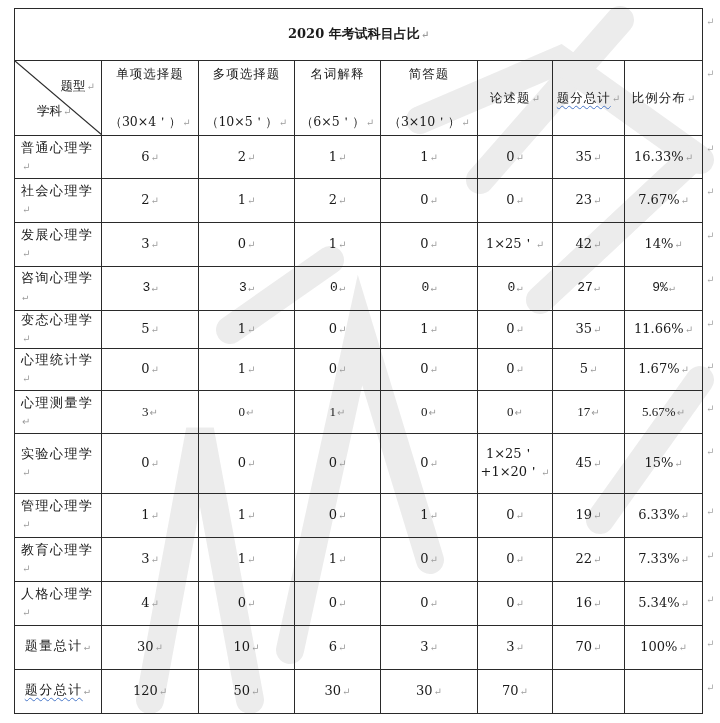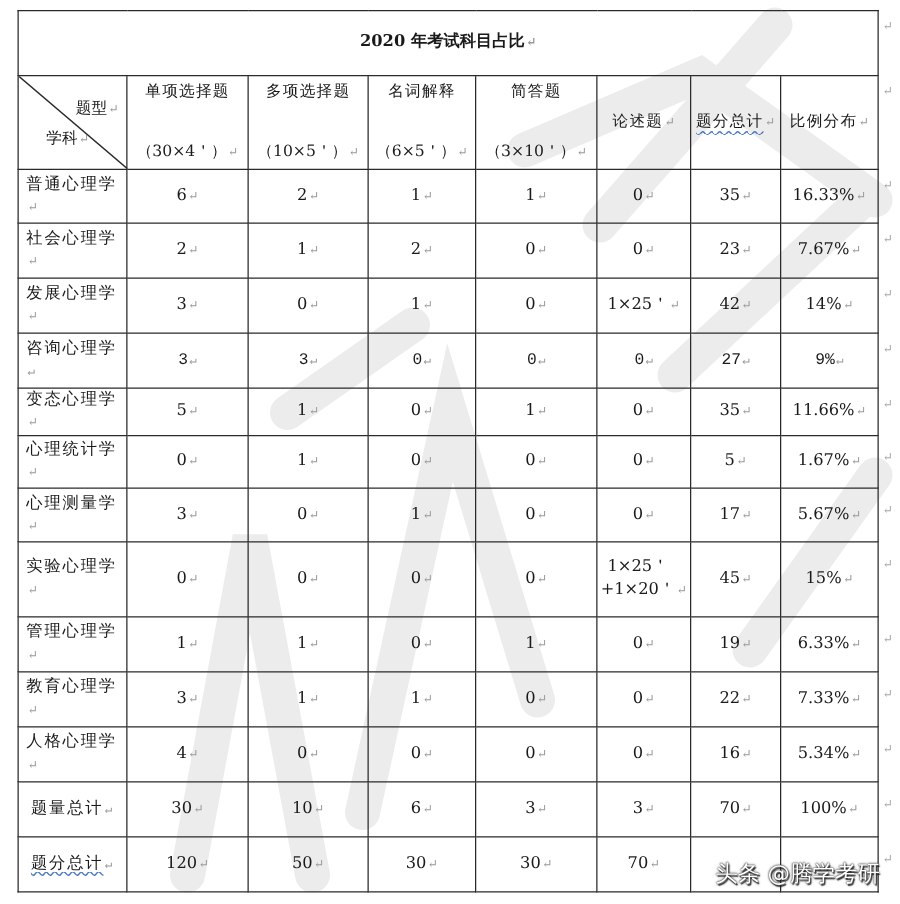--- a/index.html
+++ b/index.html
@@ -153,21 +153,21 @@
         <tr style="height: 42px; margin-left: 23px;">
           <td class="subject"><span>心理统计学</span><span class="pm">↵</span></td>
           <td><span>0</span><span class="pm">↵</span></td>
           <td><span>1</span><span class="pm">↵</span></td>
           <td><span>0</span><span class="pm">↵</span></td>
           <td><span>0</span><span class="pm">↵</span></td>
           <td><span>0</span><span class="pm">↵</span></td>
           <td><span>5</span><span class="pm">↵</span></td>
           <td><span>1.67%</span><span class="pm">↵</span></td>
         </tr>
-        <tr style="height: 43px;">
+        <tr style="height: 43px; font-family: Liberation Serif, serif;">
           <td class="subject"><span>心理测量学</span><span class="pm">↵</span></td>
           <td><span>3</span><span class="pm">↵</span></td>
           <td><span>0</span><span class="pm">↵</span></td>
           <td><span>1</span><span class="pm">↵</span></td>
           <td><span>0</span><span class="pm">↵</span></td>
           <td><span>0</span><span class="pm">↵</span></td>
           <td><span>17</span><span class="pm">↵</span></td>
           <td><span>5.67%</span><span class="pm">↵</span></td>
         </tr>
         <tr style="height: 60px; margin-top: 32px;">
@@ -228,21 +228,20 @@
           <td><span>30</span><span class="pm">↵</span></td>
           <td><span>30</span><span class="pm">↵</span></td>
           <td><span>70</span><span class="pm">↵</span></td>
           <td><span></span><span class="pm"></span></td>
           <td><span></span><span class="pm"></span></td>
         </tr>
       </tbody>
 
   </table>
 
-  <div class="brand">头条 @腾学考研</div>
 <span class="side-mark" style="top: 16px;">↵</span>
     <span class="side-mark" style="top: 68px;">↵</span>
     <span class="side-mark" style="top: 143px;">↵</span>
     <span class="side-mark" style="top: 186px;">↵</span>
     <span class="side-mark" style="top: 230px;">↵</span>
     <span class="side-mark" style="top: 274px;">↵</span>
     <span class="side-mark" style="top: 318px;">↵</span>
     <span class="side-mark" style="top: 361px;">↵</span>
     <span class="side-mark" style="top: 403px;">↵</span>
     <span class="side-mark" style="top: 446px;">↵</span>

